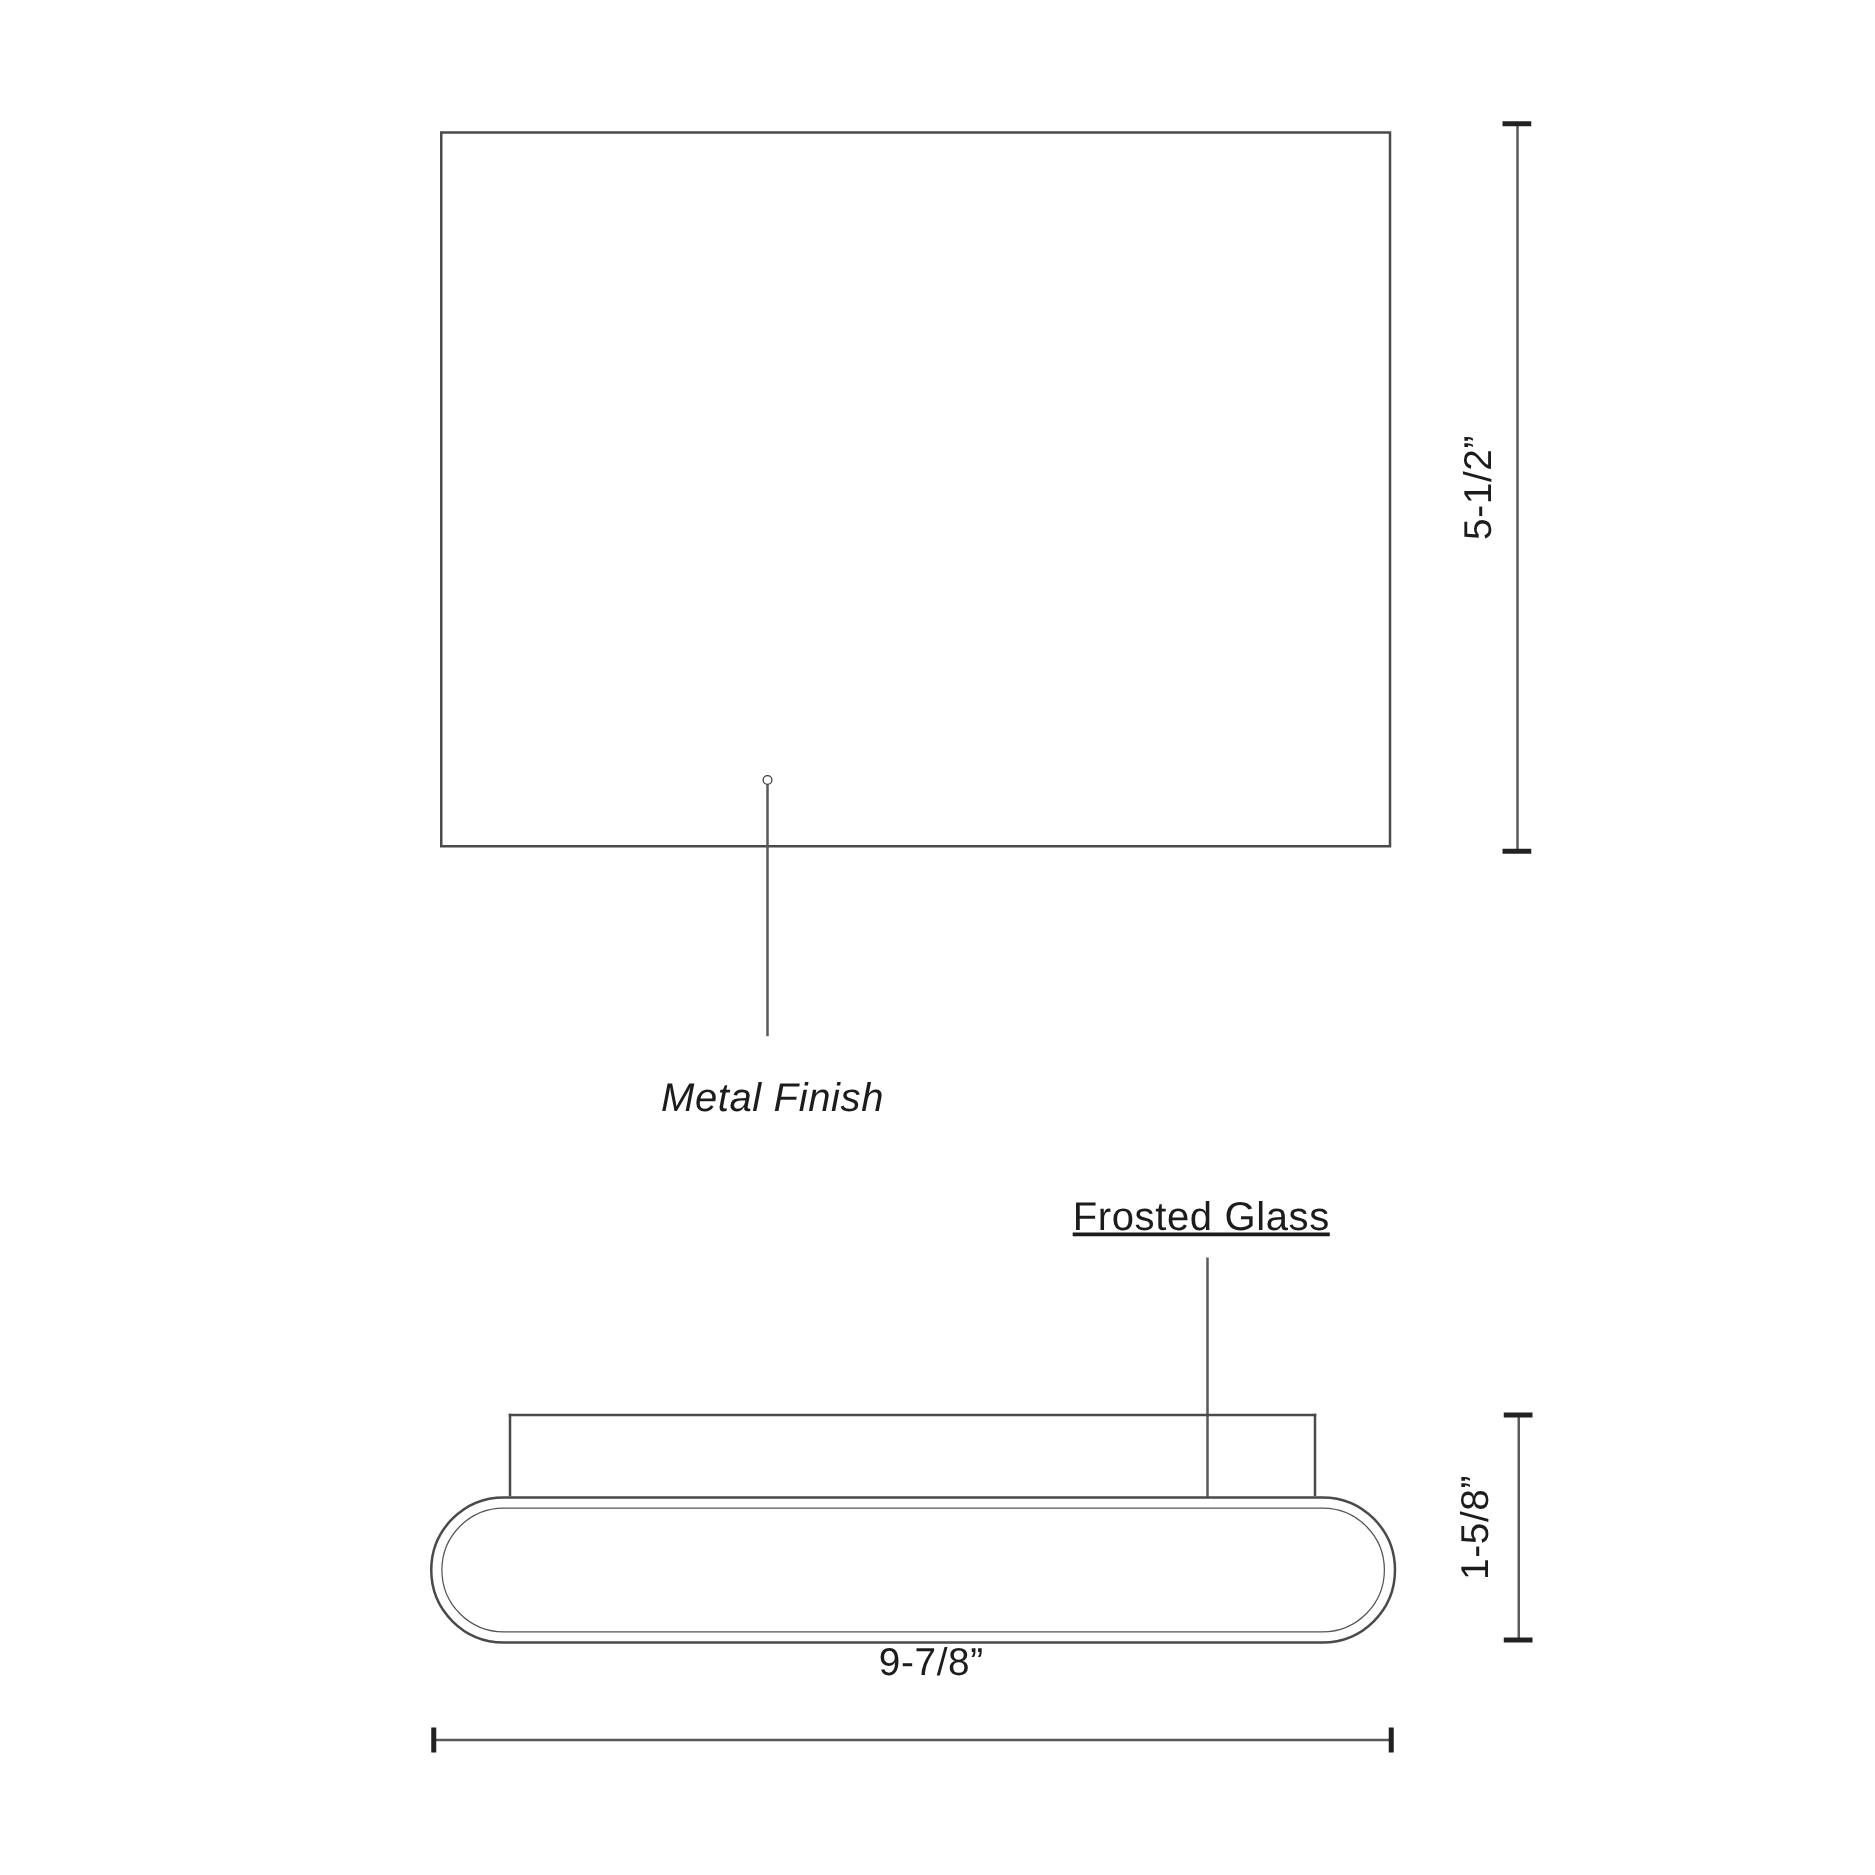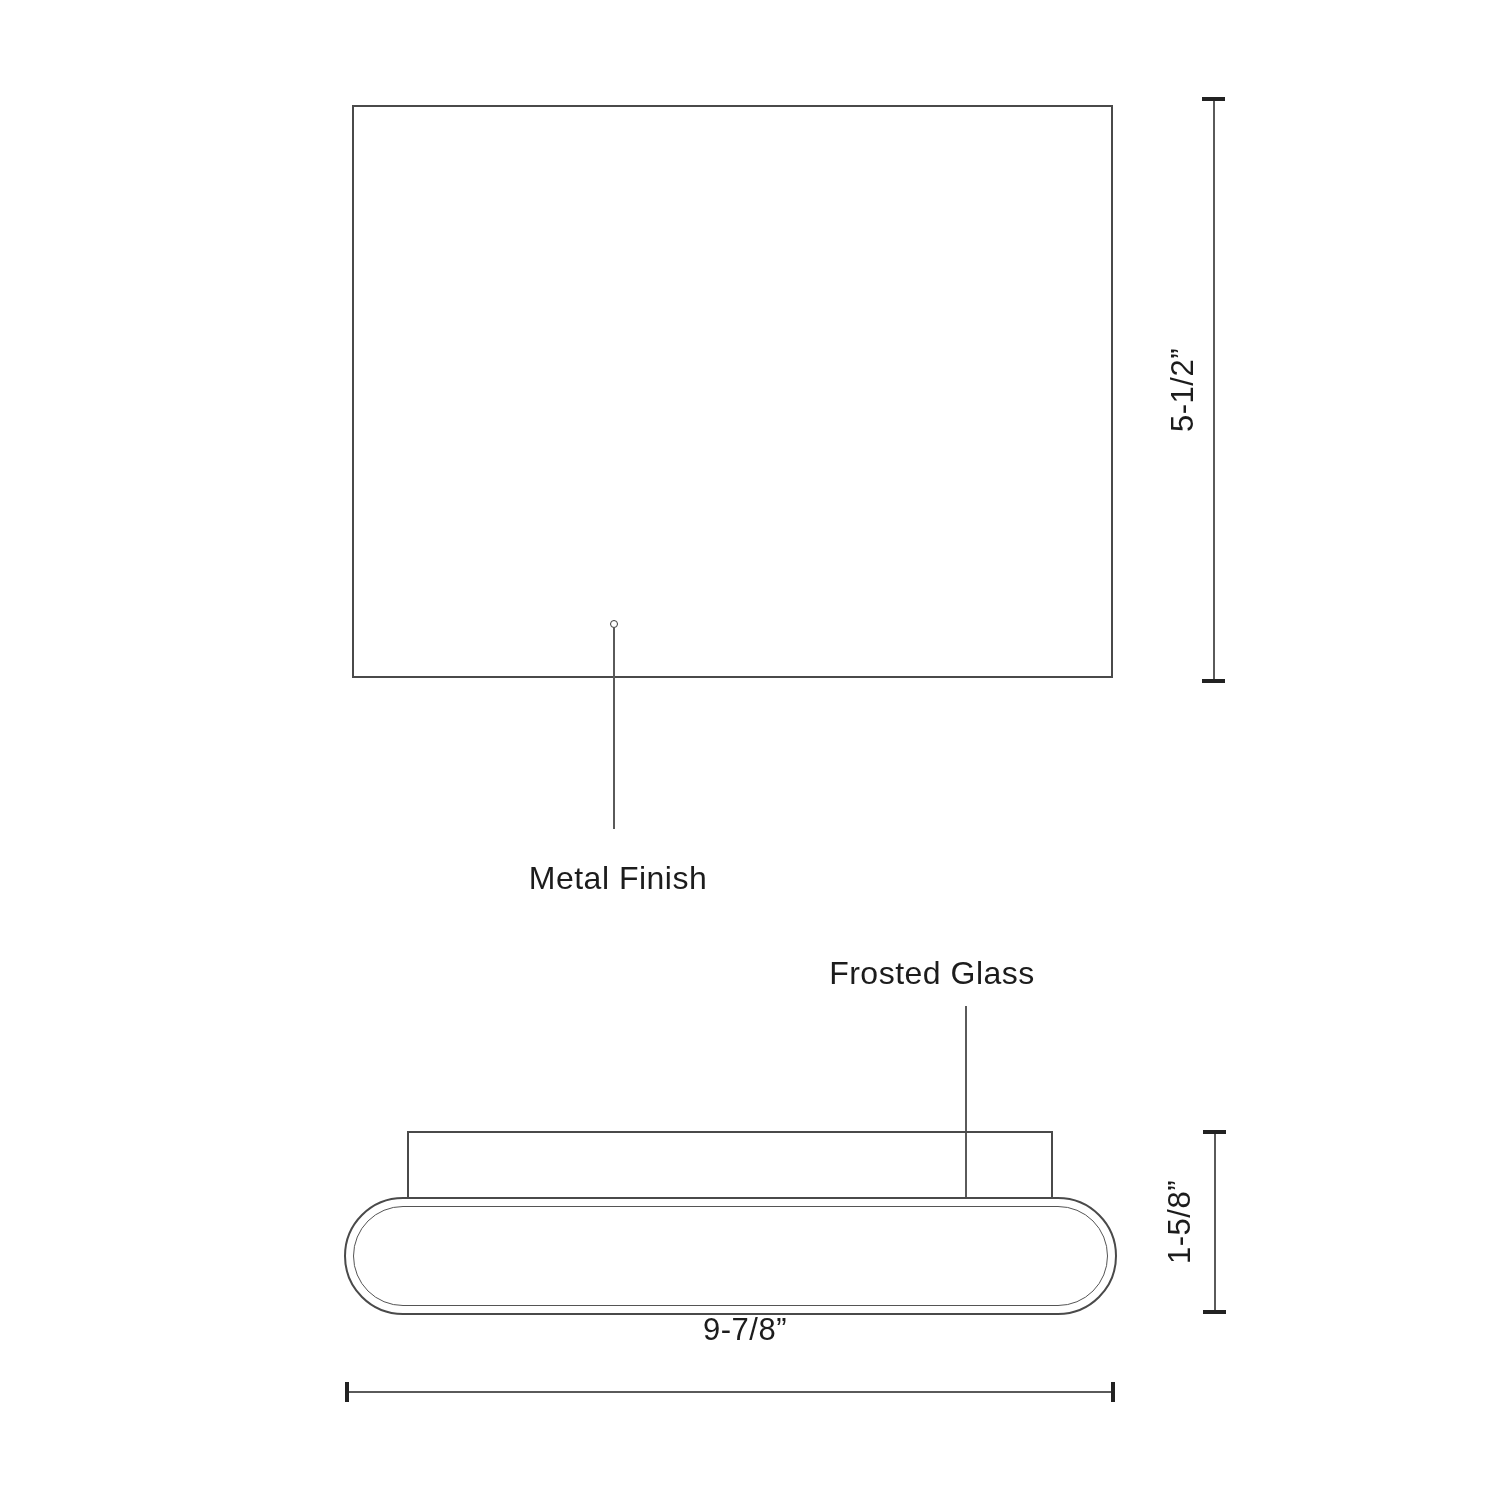--- a/index.html
+++ b/index.html
@@ -83,30 +83,30 @@
 </style>
 </head>
 <body>
 
 <div class="canvas">
 
   <div class="abs front-rect"></div>
 
   <div class="abs leader-dot" style="left:610px; top:620px;"></div>
   <div class="abs leader-v" style="left:613px; top:628px; height:201px;"></div>
-  <div class="abs callout-label" style="left:508px; top:861px; width:220px;">Metal Finish</div>
+  <div class="abs callout-label" style="left:508px; top:861px; width:220px;font-style:italic;">Metal Finish</div>
 
   <div>
     <div class="abs dim-line-v" style="left:1213px; top:99px; height:582px;"></div>
     <div class="abs tick-h" style="left:1202px; top:97px;"></div>
     <div class="abs tick-h" style="left:1202px; top:679px;"></div>
     <div class="abs dim-label rot-ccw" style="left:1113px; top:372px; width:140px; height:36px;">5-1/2”</div>
   </div>
 
-  <div class="abs callout-label" style="left:812px; top:956px; width:240px;">Frosted Glass</div>
+  <div class="abs callout-label" style="left:841px; top:956px; width:240px;text-decoration:underline;">Frosted Glass</div>
   <div class="abs leader-v" style="left:965px; top:1006px; height:241px;"></div>
   <div class="abs leader-dot" style="left:962px; top:1247px;"></div>
 
   <div class="abs plate-rect"></div>
   <div class="abs pill-outer"></div>
   <div class="abs pill-inner"></div>
 
   <div>
     <div class="abs dim-line-v" style="left:1214px; top:1132px; height:180px;"></div>
     <div class="abs tick-h" style="left:1203px; top:1130px;"></div>

